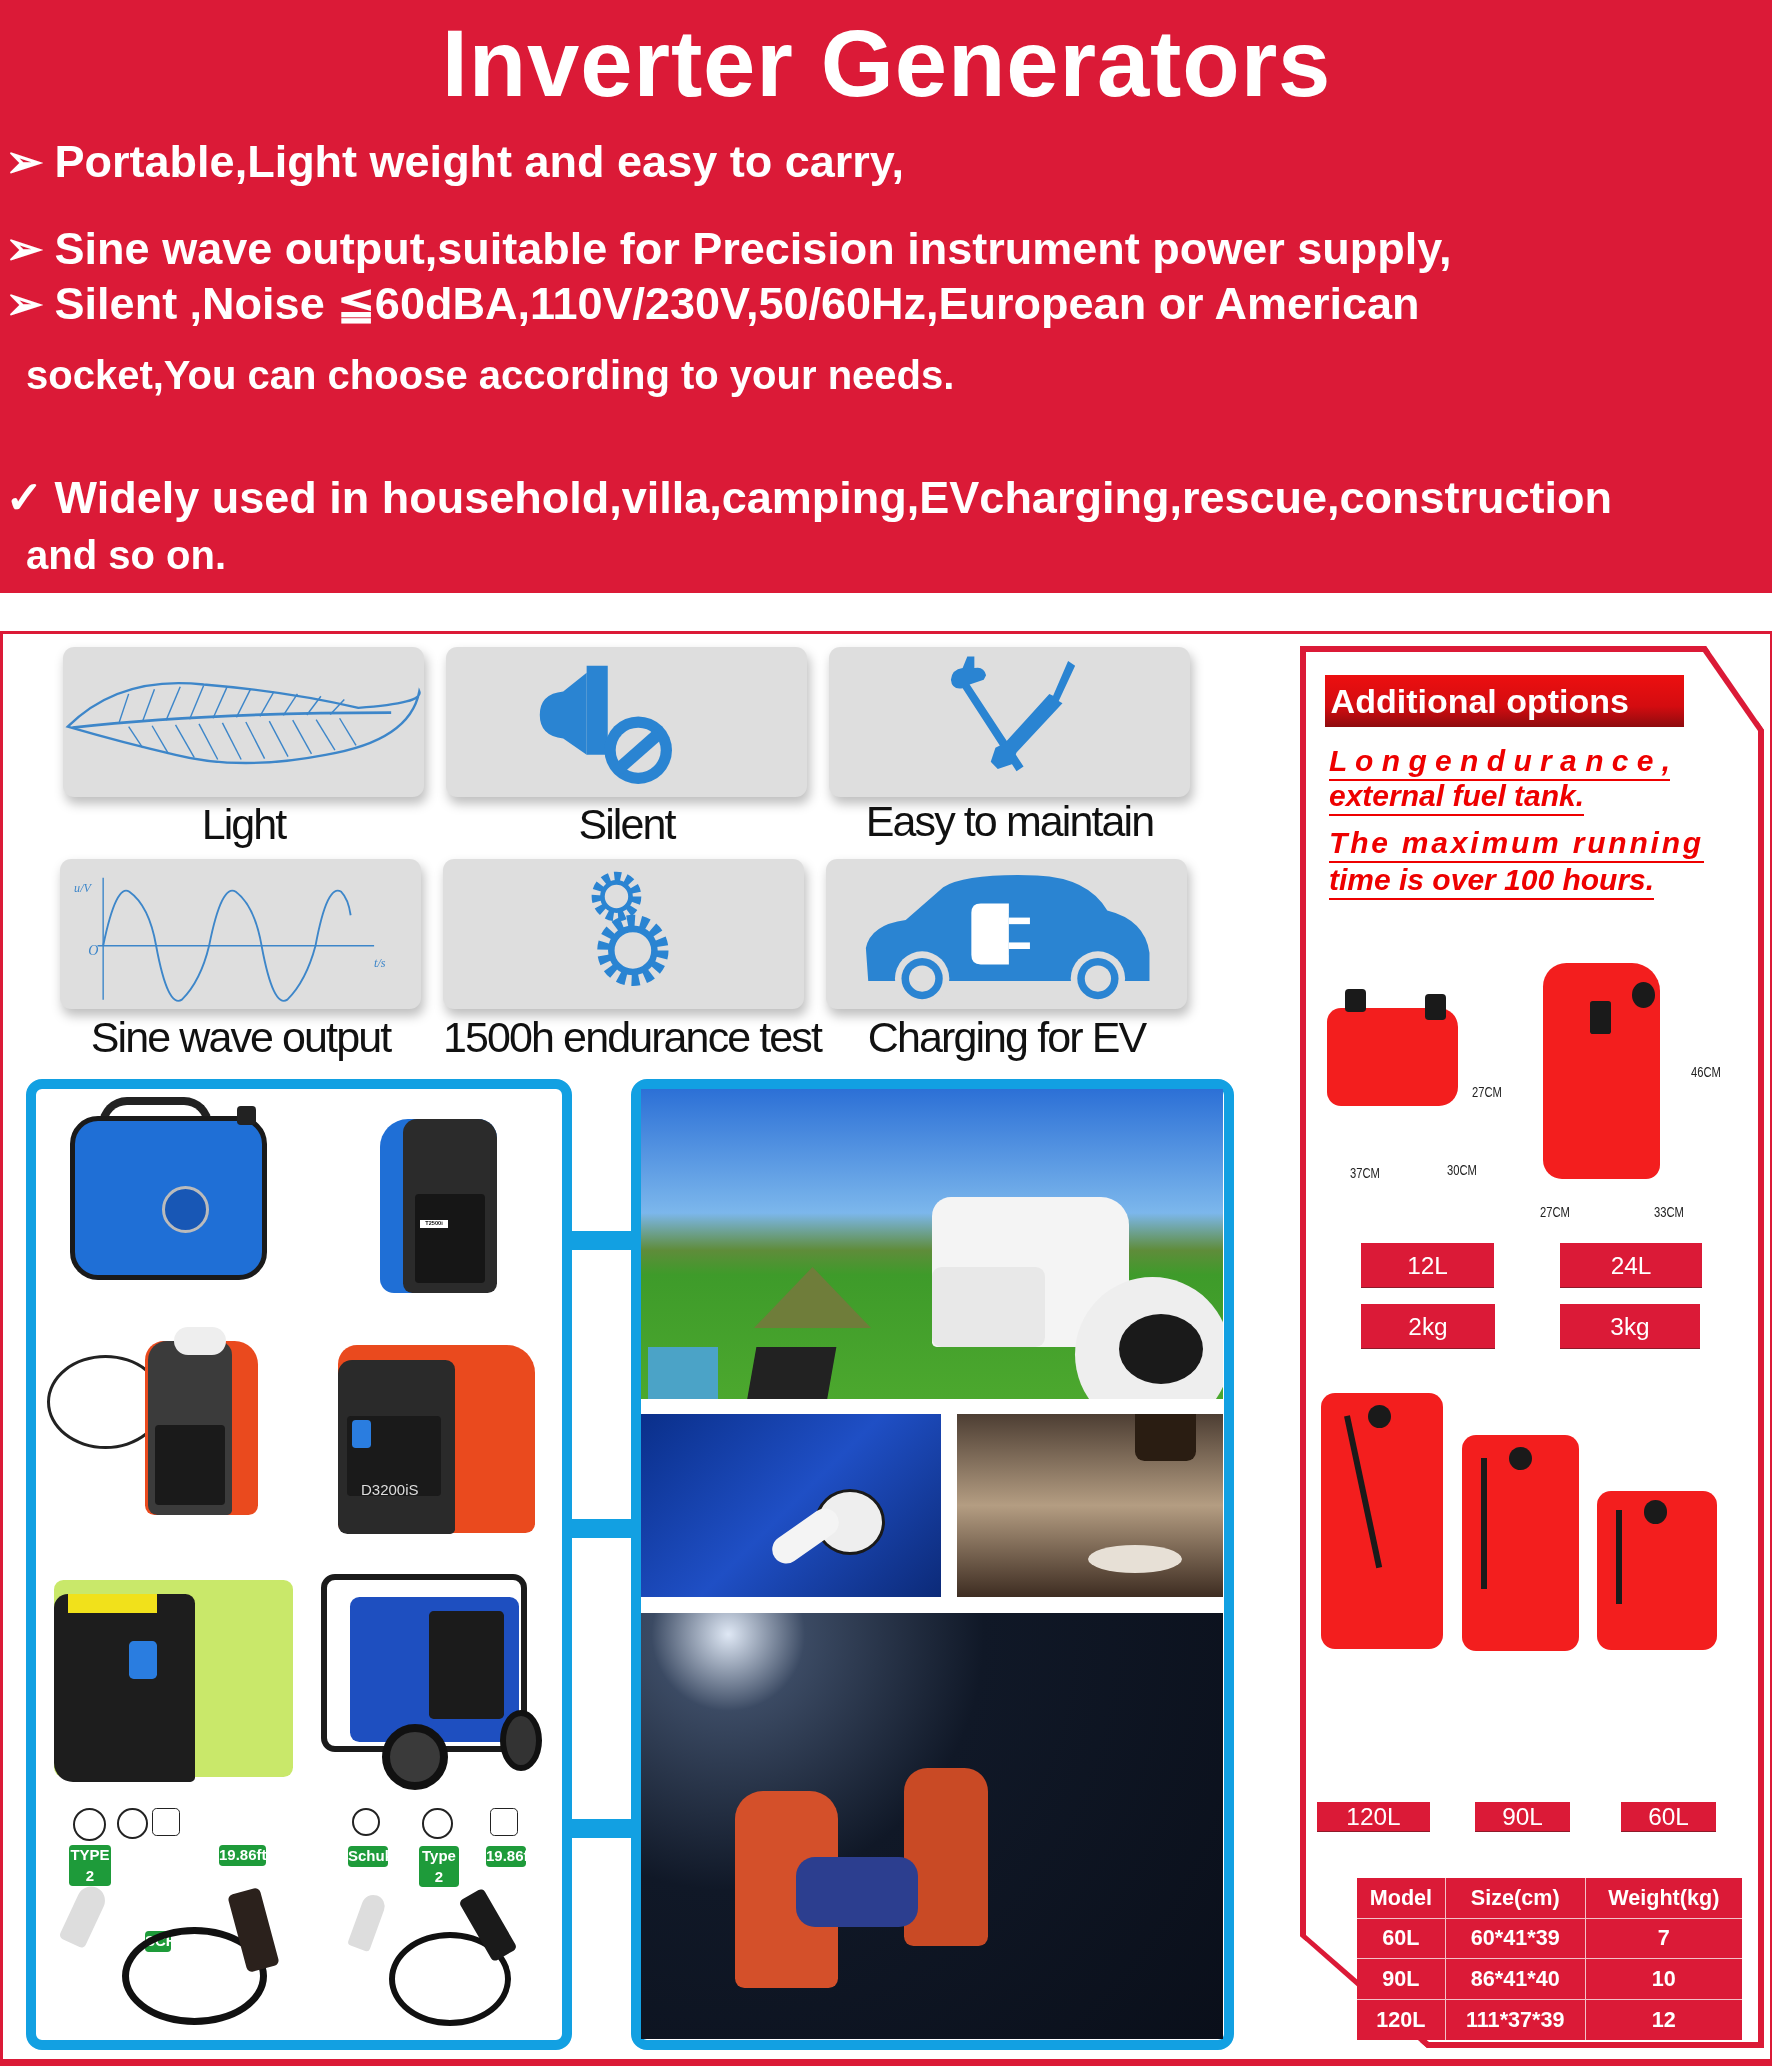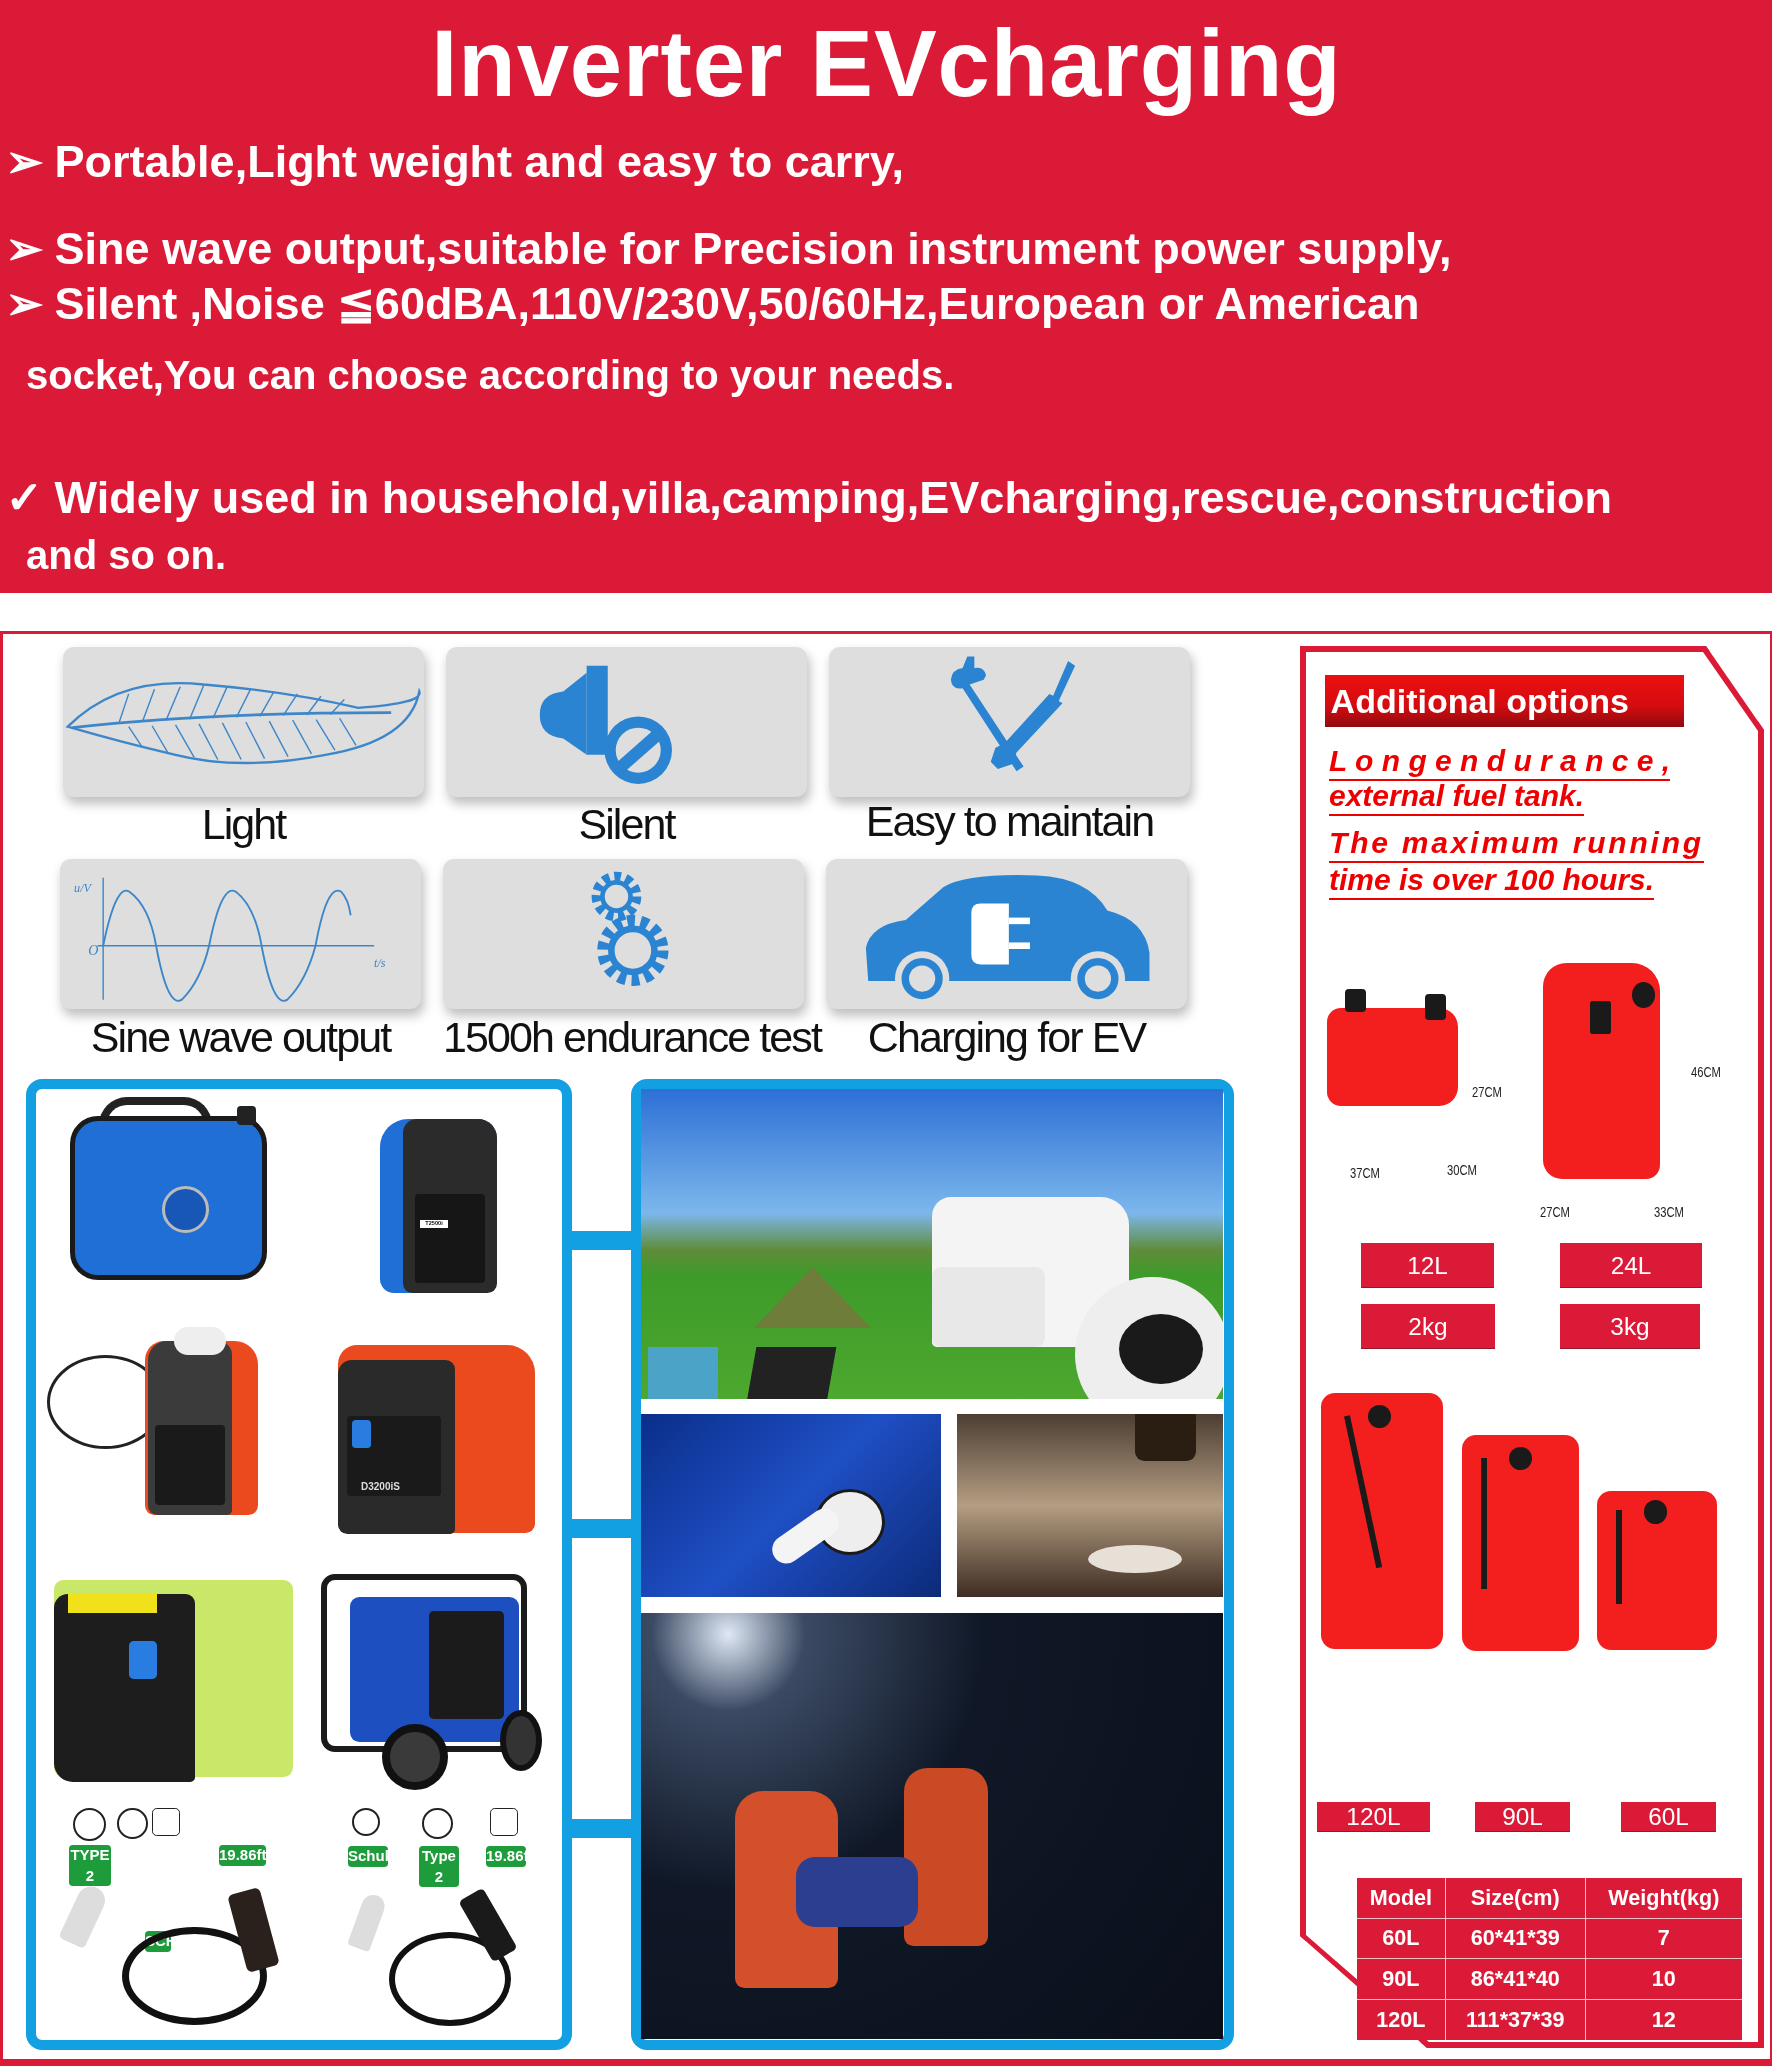--- a/index.html
+++ b/index.html
@@ -34,21 +34,21 @@
   .dim{font-family:"Liberation Sans",sans-serif;font-size:14px;color:#222;transform:scaleX(0.8);transform-origin:left;}
   #spec{left:1357px;top:1878px;width:385px;height:162px;background:#db1a37;color:#fff;border-collapse:collapse;font-weight:bold;}
   #spec th,#spec td{text-align:center;font-size:21.6px;height:40px;border-right:1.4px solid #f3c0c7;border-bottom:1.4px solid #f3c0c7;}
   #spec th:last-child,#spec td:last-child{border-right:none;}
   #spec tr:last-child td{border-bottom:none;}
 </style>
 </head>
 <body>
 
 <div id="header" class="abs">
-  <div id="title" class="abs">Inverter EVcharging</div>
+  <div id="title" class="abs">Inverter Generators</div>
   <div class="abs bullet" style="top:134px"><span class="mk">➢</span><span>Portable,Light weight and easy to carry,</span></div>
   <div class="abs bullet" style="top:221px"><span class="mk">➢</span><span>Sine wave output,suitable for Precision instrument power supply,</span></div>
   <div class="abs bullet" style="top:276px"><span class="mk">➢</span><span>Silent ,Noise ≦60dBA,110V/230V,50/60Hz,European or American</span></div>
   <div class="abs cont" style="top:347px">socket,You can choose according to your needs.</div>
   <div class="abs bullet" style="top:470px"><span class="mk">✓</span><span>Widely used in household,villa,camping,EVcharging,rescue,construction</span></div>
   <div class="abs cont" style="top:527px">and so on.</div>
 </div>
 
 <div id="frame" class="abs"></div>
 
@@ -165,21 +165,21 @@
   <div class="abs" style="left:101px;top:14px;width:84px;height:174px;background:#3b3b3b;border-radius:19px 14px 4.7px 9.4px"></div>
   <div class="abs" style="left:108px;top:98px;width:70px;height:80px;background:#1a1a1a;border-radius:3.8px"></div>
   <div class="abs" style="left:127px;top:0;width:52px;height:28px;background:#eee;border-radius:14px"></div>
 </div>
 
 <div class="abs" style="left:333px;top:1322px;width:206px;height:220px">
   <div class="abs" style="left:4.7px;top:23.4px;width:197px;height:188px;background:#ea4a1e;border-radius:19px 28px 9.4px 9.4px"></div>
   <div class="abs" style="left:4.7px;top:38px;width:117px;height:174px;background:#2a2a2a;border-radius:14px 9.4px 4.7px 9.4px"></div>
   <div class="abs" style="left:14px;top:94px;width:94px;height:80px;background:#1a1a1a;border-radius:3.8px"></div>
   <div class="abs" style="left:19px;top:98px;width:19px;height:28px;background:#2a7de0;border-radius:3.8px"></div>
-  <div class="abs" style="left:28px;top:159px;width:61px;height:11.3px;color:#ddd;font-size:10px;font-weight:bold">D3200iS</div>
+  <div class="abs" style="left:28px;top:159px;width:61px;height:11.3px;color:#ddd;font-size:15px;font-weight:normal">D3200iS</div>
 </div>
 
 <div class="abs" style="left:40px;top:1566px;width:253px;height:220px">
   <div class="abs" style="left:14px;top:14px;width:239px;height:197px;background:#c9e86a;border-radius:9.4px"></div>
   <div class="abs" style="left:14px;top:28px;width:141px;height:188px;background:#1d1d1d;border-radius:14px 9.4px 4.7px 19px"></div>
   <div class="abs" style="left:28px;top:28px;width:89px;height:19px;background:#f1e11b"></div>
   <div class="abs" style="left:89px;top:75px;width:28px;height:38px;background:#2a7de0;border-radius:4.7px"></div>
 </div>
 
 <div class="abs" style="left:312px;top:1569px;width:225px;height:225px">

